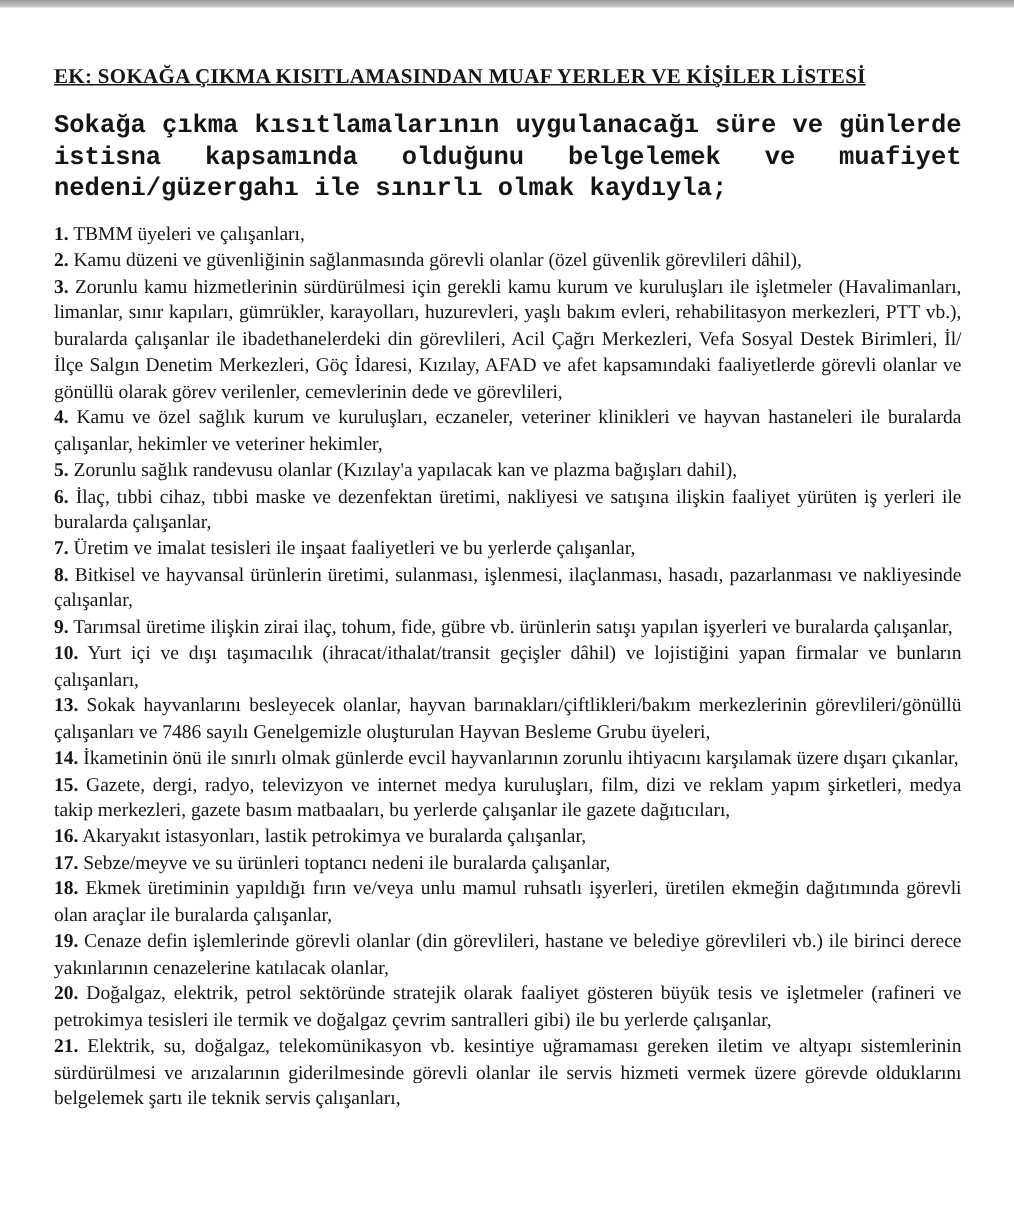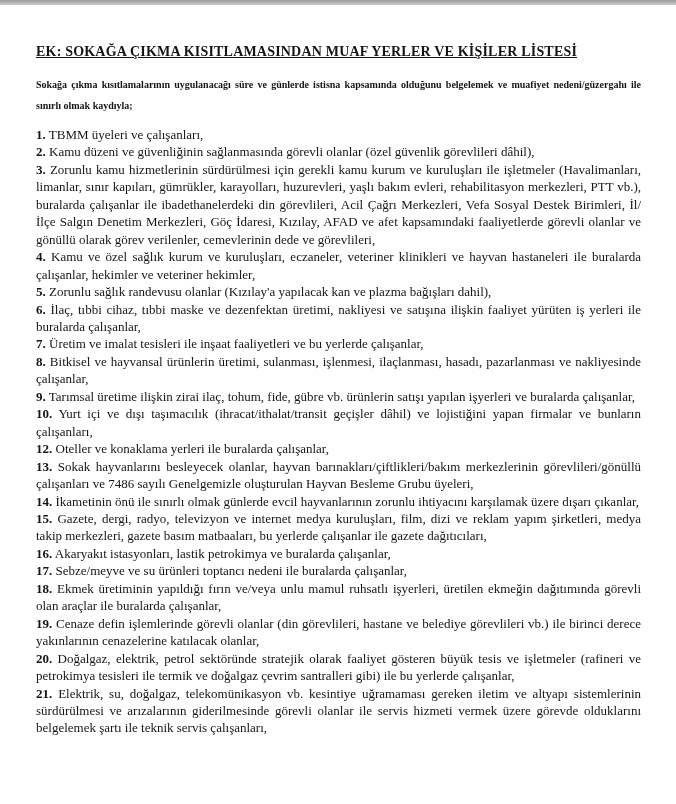--- a/index.html
+++ b/index.html
@@ -24,25 +24,26 @@
   }
   .doc-title {
     font-size: 14px;
     font-weight: bold;
     text-decoration: underline;
     letter-spacing: 0.2px;
     margin: 16px 0 14px 0;
     white-space: nowrap;
   }
   .doc-intro {
-    font-size: 10px;
+    font-size: 17px;
     font-weight: bold;
     text-align: justify;
     line-height: 21px;
     margin: 0 0 10px 0;
+    font-family: Liberation Mono, monospace;
   }
   .item {
     font-size: 13px;
     line-height: 17.45px;
     text-align: justify;
     margin: 0;
   }
   .item .num {
     font-weight: bold;
   }
@@ -72,21 +73,20 @@
 
   <p class="item"><span class="num">7.</span> <span class="txt">Üretim ve imalat tesisleri ile inşaat faaliyetleri ve bu yerlerde çalışanlar,</span></p>
 
   <p class="item"><span class="num">8.</span> <span class="txt">Bitkisel ve hayvansal ürünlerin üretimi, sulanması, işlenmesi, ilaçlanması, hasadı, pazarlanması ve nakliyesinde çalışanlar,</span></p>
 
   <p class="item"><span class="num">9.</span> <span class="txt">Tarımsal üretime ilişkin zirai ilaç, tohum, fide, gübre vb. ürünlerin satışı yapılan işyerleri ve buralarda çalışanlar,</span></p>
 
   <p class="item"><span class="num">10.</span> <span class="txt">Yurt içi ve dışı taşımacılık (ihracat/ithalat/transit geçişler dâhil) ve lojistiğini yapan firmalar ve bunların çalışanları,</span></p>
 
 
-  <p class="item"><span class="num">12.</span> <span class="txt">Oteller ve konaklama yerleri ile buralarda çalışanlar,</span></p>
 
   <p class="item"><span class="num">13.</span> <span class="txt">Sokak hayvanlarını besleyecek olanlar, hayvan barınakları/çiftlikleri/bakım merkezlerinin görevlileri/gönüllü çalışanları ve 7486 sayılı Genelgemizle oluşturulan Hayvan Besleme Grubu üyeleri,</span></p>
 
   <p class="item"><span class="num">14.</span> <span class="txt">İkametinin önü ile sınırlı olmak günlerde evcil hayvanlarının zorunlu ihtiyacını karşılamak üzere dışarı çıkanlar,</span></p>
 
   <p class="item"><span class="num">15.</span> <span class="txt">Gazete, dergi, radyo, televizyon ve internet medya kuruluşları, film, dizi ve reklam yapım şirketleri, medya takip merkezleri, gazete basım matbaaları, bu yerlerde çalışanlar ile gazete dağıtıcıları,</span></p>
 
   <p class="item"><span class="num">16.</span> <span class="txt">Akaryakıt istasyonları, lastik petrokimya ve buralarda çalışanlar,</span></p>
 
   <p class="item"><span class="num">17.</span> <span class="txt">Sebze/meyve ve su ürünleri toptancı nedeni ile buralarda çalışanlar,</span></p>

